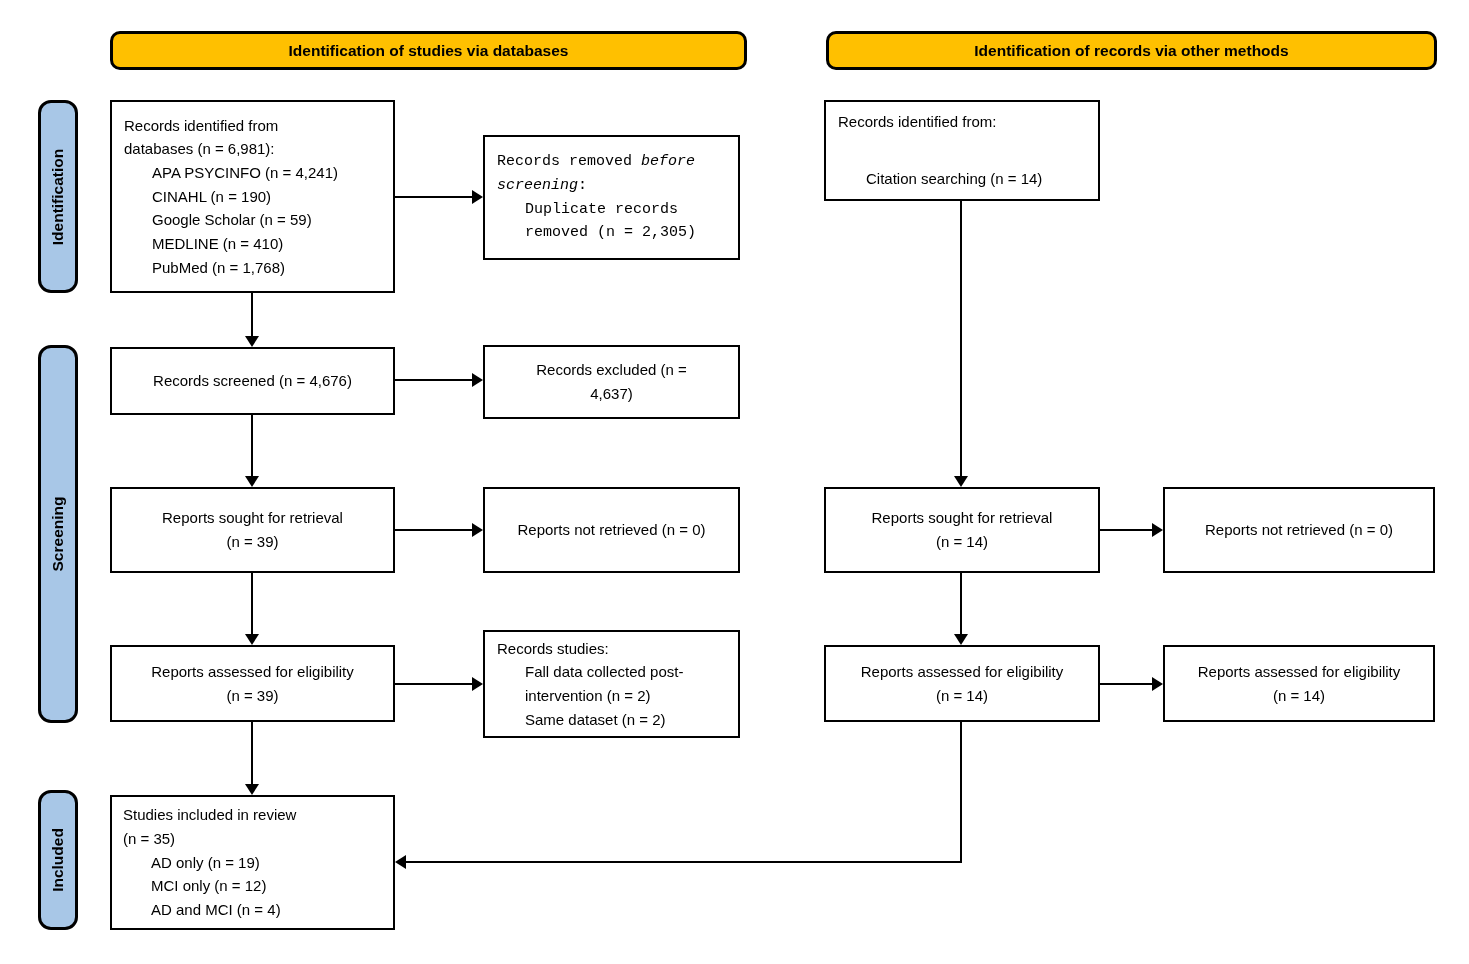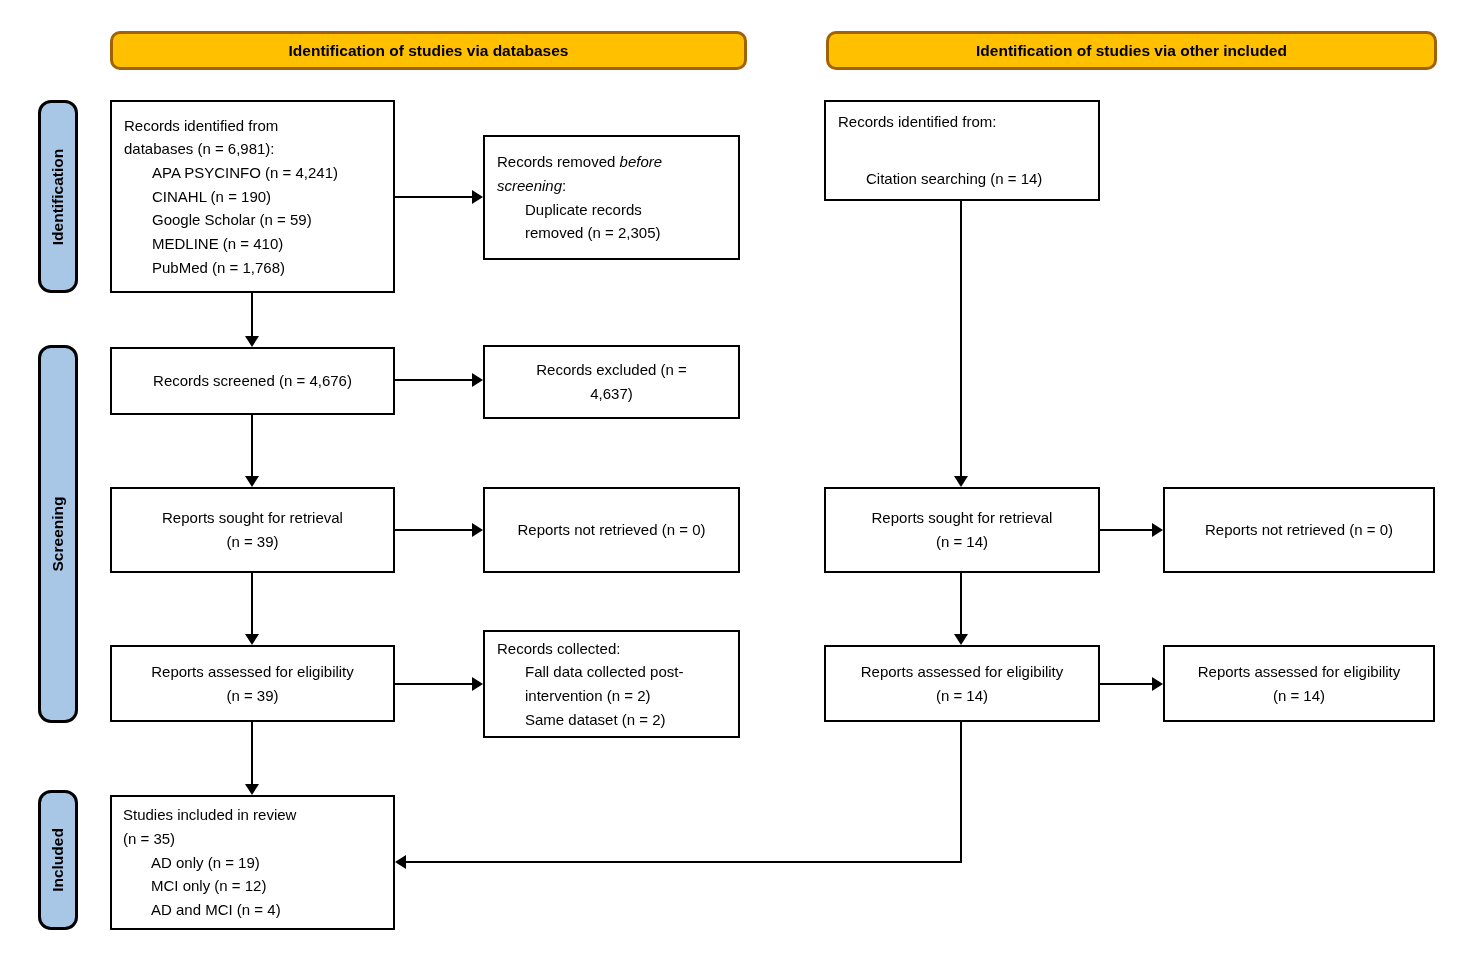--- a/index.html
+++ b/index.html
@@ -2,21 +2,21 @@
 <html><head>
 <meta charset="utf-8">
 <style>
   html,body{margin:0;padding:0;background:#fff;}
   .canvas{
     position:relative;width:1469px;height:964px;background:#ffffff;
     font-family:"Liberation Sans","DejaVu Sans",sans-serif;color:#000;
     overflow:hidden;
   }
   .banner{
-    position:absolute;height:39px;border:3px solid #a16207;border-radius:10px;
+    position:absolute;height:39px;border:3px solid #000000;border-radius:10px;
     display:flex;align-items:center;justify-content:center;
     font-weight:bold;font-size:15.5px;box-sizing:border-box;
   }
   .stage{
     position:absolute;width:40px;border:3px solid #000;border-radius:13px;
     display:flex;align-items:center;justify-content:center;box-sizing:border-box;
   }
   .stage span{
     transform:rotate(-90deg);white-space:nowrap;font-weight:bold;font-size:15.5px;
   }
@@ -42,21 +42,21 @@
 </style>
 </head>
 <body>
 
 <div class="canvas">
 
   <div class="banner" style="left: 110px; top: 31px; width: 637px; background: rgb(255, 192, 0);">
     <span>Identification of studies via databases</span>
   </div>
   <div class="banner" style="left: 826px; top: 31px; width: 611px; background: rgb(255, 192, 0);">
-    <span>Identification of studies via other included</span>
+    <span>Identification of records via other methods</span>
   </div>
 
   <div class="stage" style="left: 38px; top: 100px; height: 193px; background: rgb(168, 199, 231);">
     <span>Identification</span>
   </div>
   <div class="stage" style="left: 38px; top: 345px; height: 378px; background: rgb(168, 199, 231);">
     <span>Screening</span>
   </div>
   <div class="stage" style="left: 38px; top: 790px; height: 140px; background: rgb(168, 199, 231);">
     <span>Included</span>
@@ -65,21 +65,21 @@
   <div class="box left" style="left:110px;top:100px;width:285px;height:193px;">
     <div>Records identified from</div>
     <div>databases (n = 6,981):</div>
     <div class="indent">APA PSYCINFO (n = 4,241)</div>
     <div class="indent">CINAHL (n = 190)</div>
     <div class="indent">Google Scholar (n = 59)</div>
     <div class="indent">MEDLINE (n = 410)</div>
     <div class="indent">PubMed (n = 1,768)</div>
   </div>
 
-  <div class="box left" style="left:483px;top:135px;width:257px;height:125px;">
+  <div class="box left" style="left:483px;top:135px;width:257px;height:125px;font-family:Liberation Mono, monospace;">
     <div><span>Records removed </span><em>before</em></div>
     <div><em>screening</em><span>:</span></div>
     <div class="indent">Duplicate records</div>
     <div class="indent">removed (n = 2,305)</div>
   </div>
 
   <div class="box center" style="left:110px;top:347px;width:285px;height:68px;align-items:center;">
     <div>Records screened (n = 4,676)</div>
   </div>
 
@@ -96,21 +96,21 @@
   <div class="box center" style="left:483px;top:487px;width:257px;height:86px;">
     <div>Reports not retrieved (n = 0)</div>
   </div>
 
   <div class="box center" style="left:110px;top:645px;width:285px;height:77px;">
     <div>Reports assessed for eligibility</div>
     <div>(n = 39)</div>
   </div>
 
   <div class="box left" style="left:483px;top:630px;width:257px;height:108px;">
-    <div>Records collected:</div>
+    <div>Records studies:</div>
     <div class="indent">Fall data collected post-</div>
     <div class="indent">intervention (n = 2)</div>
     <div class="indent">Same dataset (n = 2)</div>
   </div>
 
   <div class="box left" style="left:110px;top:795px;width:285px;height:135px;padding-left:11px;">
     <div>Studies included in review</div>
     <div>(n = 35)</div>
     <div class="indent">AD only (n = 19)</div>
     <div class="indent">MCI only (n = 12)</div>

